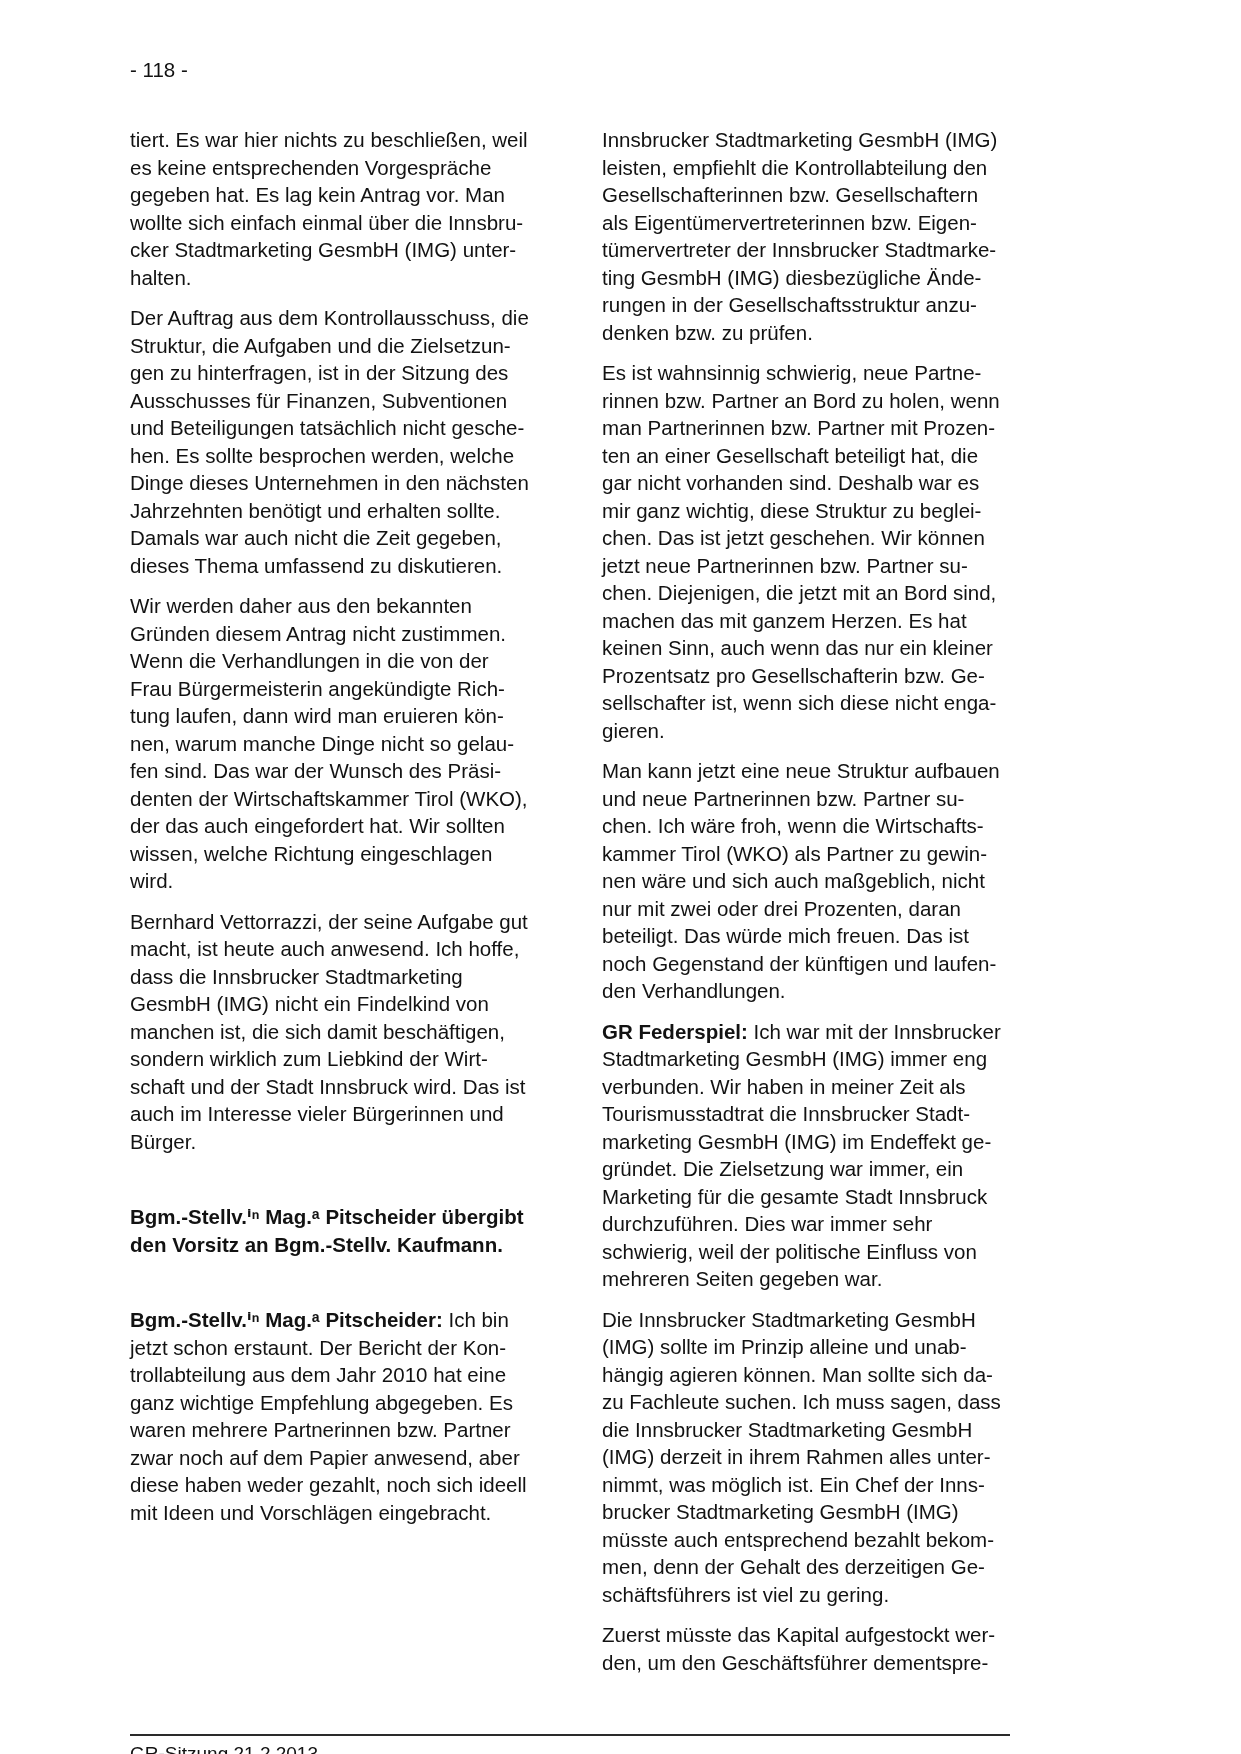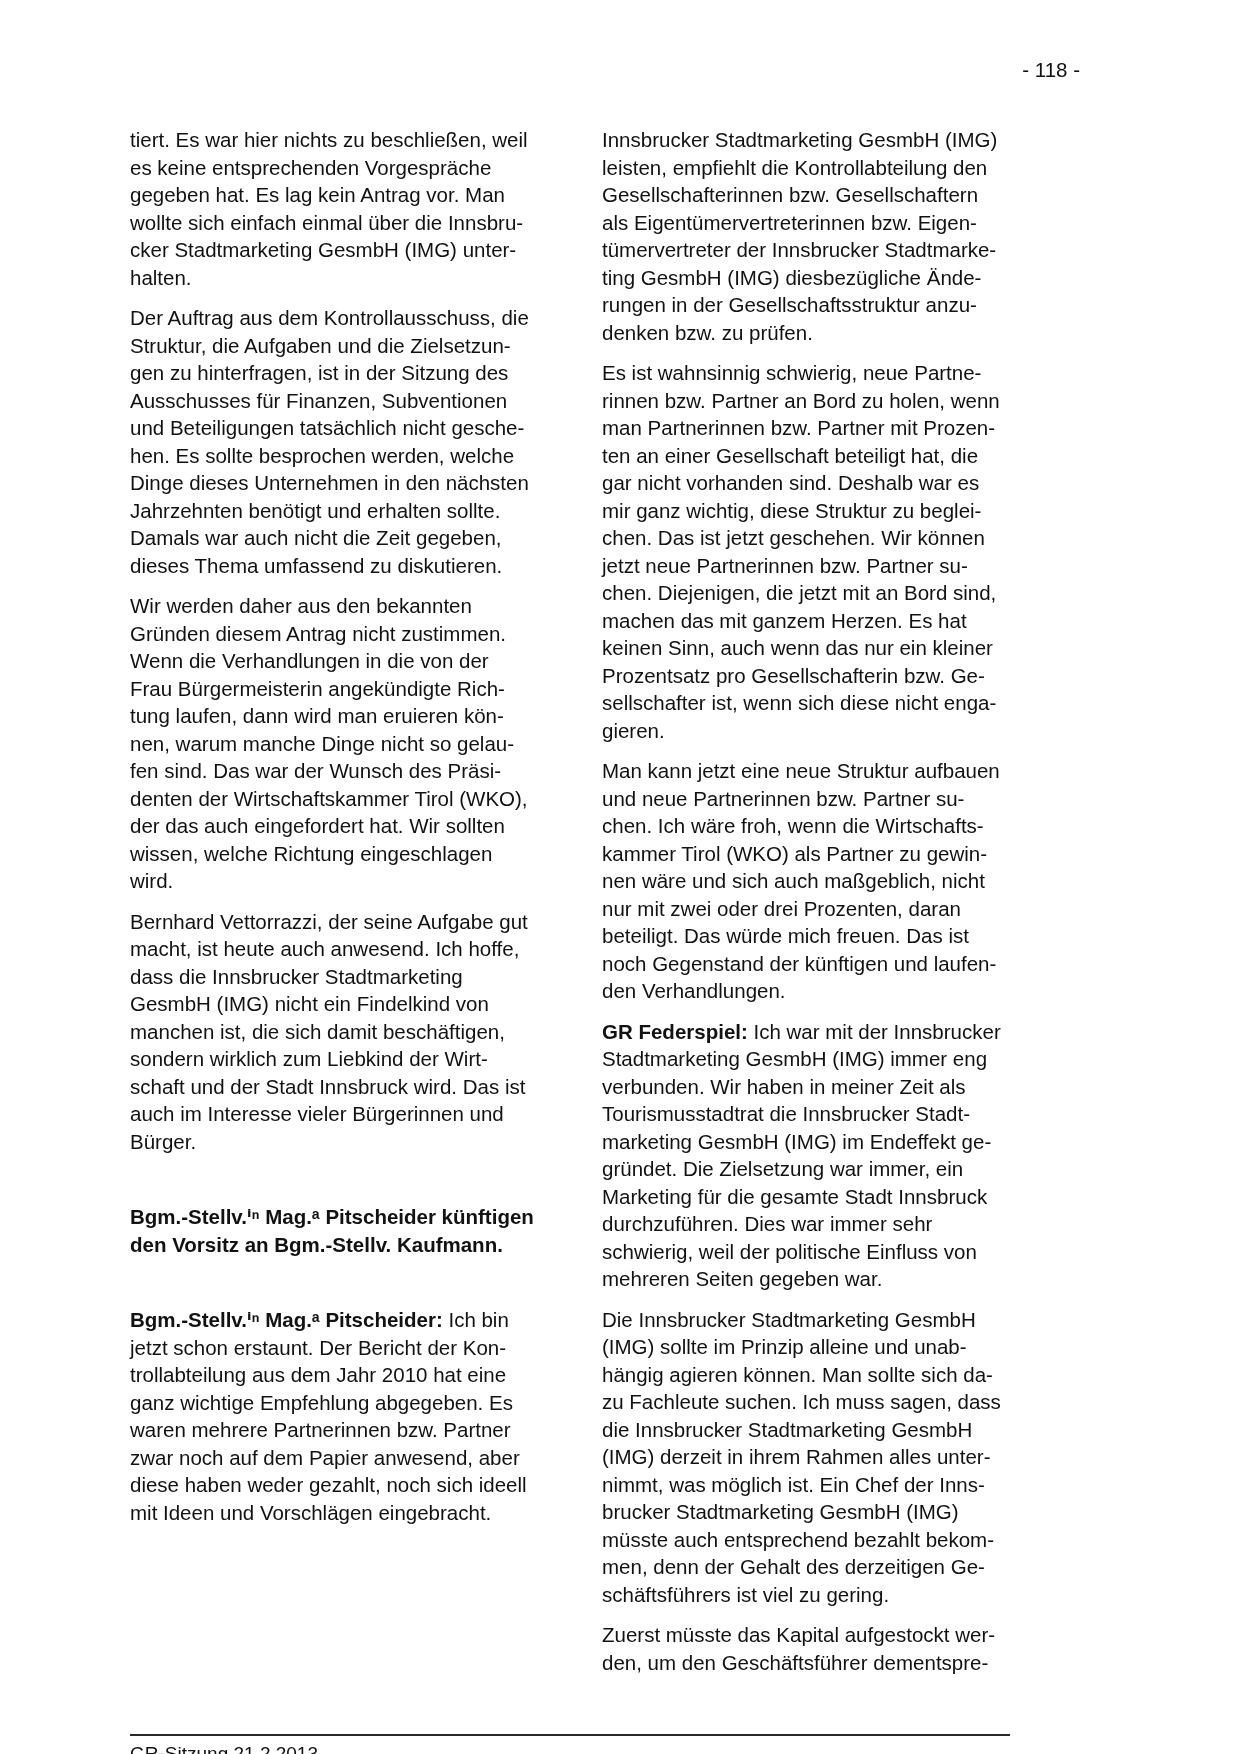--- a/index.html
+++ b/index.html
@@ -13,21 +13,21 @@
     position: relative;
     overflow: hidden;
     font-family: "Liberation Sans", "DejaVu Sans", sans-serif;
     color: #121212;
   }
   .page-number {
     position: absolute;
     top: 58px;
     left: 130px;
     width: 950px;
-    text-align: right;
+    text-align: left;
     font-size: 20.5px;
   }
   .columns {
     position: absolute;
     top: 126px;
     left: 130px;
     display: flex;
   }
   .col {
     width: 472px;
@@ -96,21 +96,21 @@
 wird.</span></p>
       <p class="para"><span>Bernhard Vettorrazzi, der seine Aufgabe gut
 macht, ist heute auch anwesend. Ich hoffe,
 dass die Innsbrucker Stadtmarketing
 GesmbH (IMG) nicht ein Findelkind von
 manchen ist, die sich damit beschäftigen,
 sondern wirklich zum Liebkind der Wirt-
 schaft und der Stadt Innsbruck wird. Das ist
 auch im Interesse vieler Bürgerinnen und
 Bürger.</span></p>
-      <p class="para gap-large"><span class="bold">Bgm.-Stellv.ⁱⁿ Mag.ᵃ Pitscheider künftigen
+      <p class="para gap-large"><span class="bold">Bgm.-Stellv.ⁱⁿ Mag.ᵃ Pitscheider übergibt
 den Vorsitz an Bgm.-Stellv. Kaufmann.</span></p>
       <p class="para gap-large"><span class="bold">Bgm.-Stellv.ⁱⁿ Mag.ᵃ Pitscheider:</span><span> Ich bin
 jetzt schon erstaunt. Der Bericht der Kon-
 trollabteilung aus dem Jahr 2010 hat eine
 ganz wichtige Empfehlung abgegeben. Es
 waren mehrere Partnerinnen bzw. Partner
 zwar noch auf dem Papier anwesend, aber
 diese haben weder gezahlt, noch sich ideell
 mit Ideen und Vorschlägen eingebracht.</span></p>
     </div>

